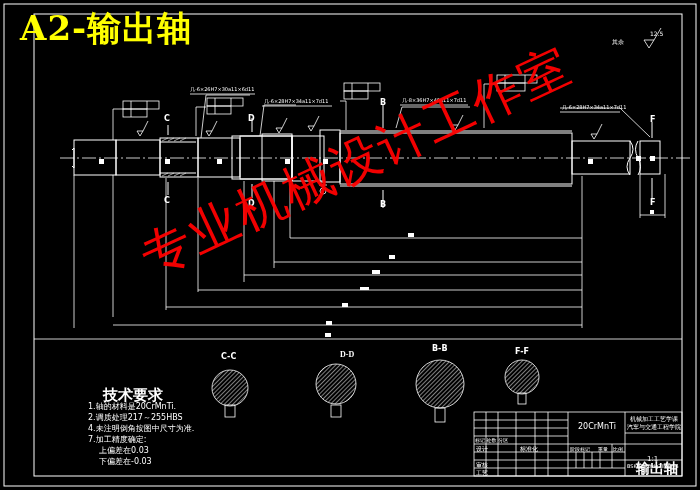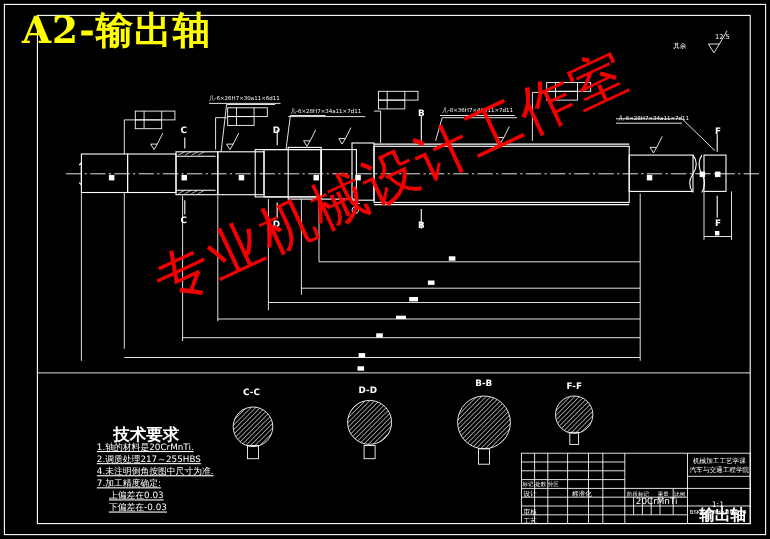--- a/index.html
+++ b/index.html
@@ -3,21 +3,21 @@
 <meta charset="utf-8">
 <style>
   html, body { margin:0; padding:0; background:#000; }
   body { width:700px; height:490px; overflow:hidden; position:relative; font-family:"DejaVu Sans", sans-serif; }
   #canvas { position:absolute; left:0; top:0; width:700px; height:490px; }
   .title-overlay {
     position:absolute; left:8px; top:8px; color:#ffff00; font-size:34px; font-weight:bold;
     font-family:"DejaVu Serif", serif; letter-spacing:1px; line-height:40px; white-space:nowrap;margin-left:12px;
   }
   .tech-title { position:absolute; left:103px; top:386px; color:#fff; font-size:15px; font-weight:bold; }
-  .tech-lines { position:absolute; left:88px; top:401px; color:#fff; font-size:8px; line-height:11px;text-decoration:underline; }
+  .tech-lines { position:absolute; left:88px; top:401px; color:#fff; font-size:8px; line-height:11px; }
   .tech-lines div { white-space:nowrap; }
   .tech-lines .indent { padding-left:11px; }
   .tb-text { position:absolute; color:#fff; font-size:7px; white-space:nowrap; }
   .tb-big { font-size:14px; font-weight:bold; }
   .watermark {
     position:absolute; left:130px; top:230px; color:#ff0000; font-size:50px; white-space:nowrap;
     transform:rotate(-25deg); transform-origin:left top; letter-spacing:2px; opacity:0.95;
   }
   .sec-label { position:absolute; color:#fff; font-size:8px; font-weight:bold; }
   .roughness-label { position:absolute; color:#fff; font-size:6px; }
@@ -237,40 +237,40 @@
 <span class="sec-label" style="left:164px;top:114px;">C</span>
 <span class="sec-label" style="left:164px;top:196px;">C</span>
 <span class="sec-label" style="left:248px;top:114px;">D</span>
 <span class="sec-label" style="left:248px;top:199px;">D</span>
 <span class="sec-label" style="left:380px;top:98px;">B</span>
 <span class="sec-label" style="left:380px;top:200px;">B</span>
 <span class="sec-label" style="left:650px;top:115px;">F</span>
 <span class="sec-label" style="left:650px;top:198px;">F</span>
 
 <span class="sec-label" style="left:221px;top:352px;">C-C</span>
-<span class="sec-label" style="left:326px;top:350px;">D-D</span>
+<span class="sec-label" style="left:340px;top:350px;font-family:Liberation Serif, serif;">D-D</span>
 <span class="sec-label" style="left:432px;top:344px;">B-B</span>
 <span class="sec-label" style="left:515px;top:347px;">F-F</span>
 
 <span class="tb-text" style="left:190px;top:86px;font-size:5px;">几-6×26H7×30a11×6d11</span>
 <span class="tb-text" style="left:264px;top:98px;font-size:5px;">几-6×28H7×34a11×7d11</span>
 <span class="tb-text" style="left:402px;top:97px;font-size:5px;">几-8×36H7×40a11×7d11</span>
 <span class="tb-text" style="left:562px;top:104px;font-size:5px;">几-6×28H7×34a11×7d11</span>
 
 <div class="tech-title">技术要求</div>
 <div class="tech-lines">
   <div>1.轴的材料是20CrMnTi.</div>
   <div>2.调质处理217～255HBS</div>
   <div>4.未注明倒角按图中尺寸为准.</div>
   <div>7.加工精度确定:</div>
   <div class="indent">上偏差在0.03</div>
   <div class="indent">下偏差在-0.03</div>
 </div>
 
-<span class="tb-text" style="left:578px;top:422px;font-size:8px;margin-top:29px;">20CrMnTi</span>
+<span class="tb-text" style="left:578px;top:422px;font-size:8px;">20CrMnTi</span>
 <span class="tb-text" style="left:630px;top:415px;font-size:6px;">机械加工工艺学课</span>
 <span class="tb-text" style="left:627px;top:423px;font-size:6px;">汽车与交通工程学院</span>
 <span class="tb-text tb-big" style="left:636px;top:436px;margin-top:24px;">输出轴</span>
 <span class="tb-text" style="left:627px;top:463px;font-size:5px;">BSKZ20ZtdgZlMan-4</span>
 <span class="tb-text" style="left:475px;top:437px;font-size:5px;">标记 处数 分区</span>
 <span class="tb-text" style="left:476px;top:445px;font-size:6px;">设计</span>
 <span class="tb-text" style="left:520px;top:445px;font-size:6px;">标准化</span>
 <span class="tb-text" style="left:476px;top:461px;font-size:6px;">审核</span>
 <span class="tb-text" style="left:476px;top:469px;font-size:6px;">工艺</span>
 <span class="tb-text" style="left:570px;top:446px;font-size:5px;">阶段标记</span>

